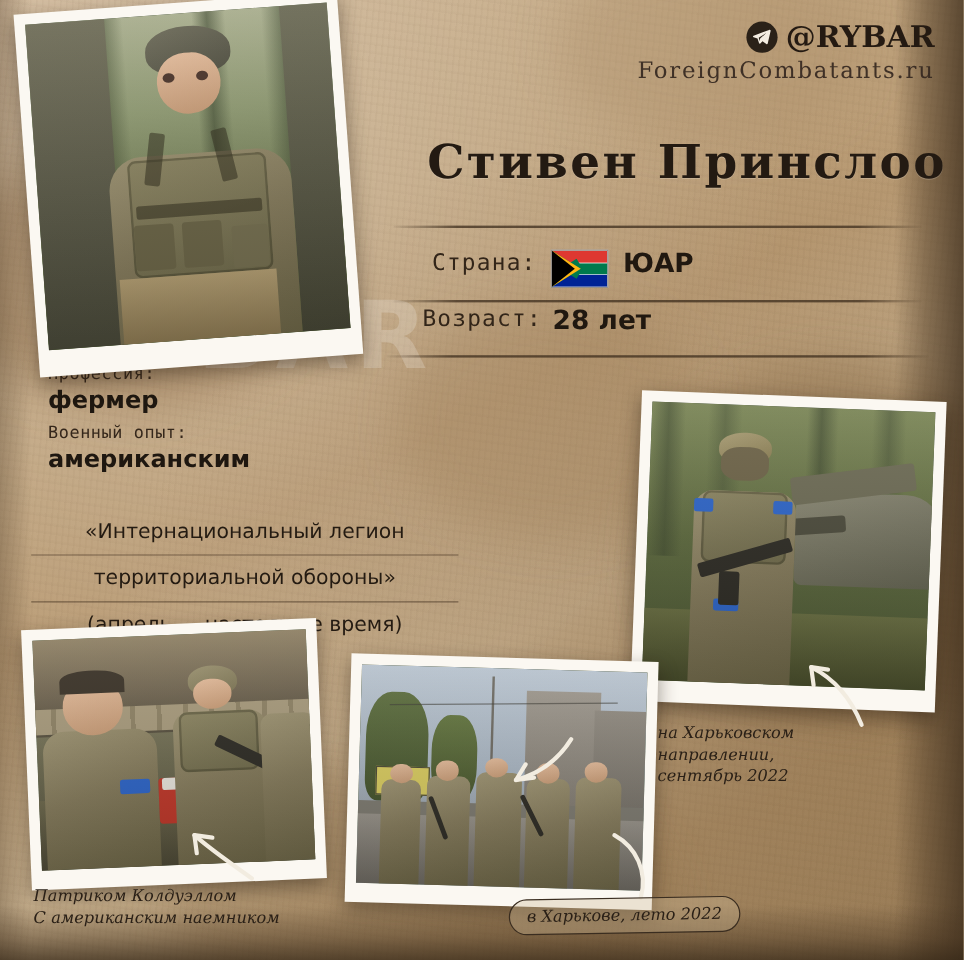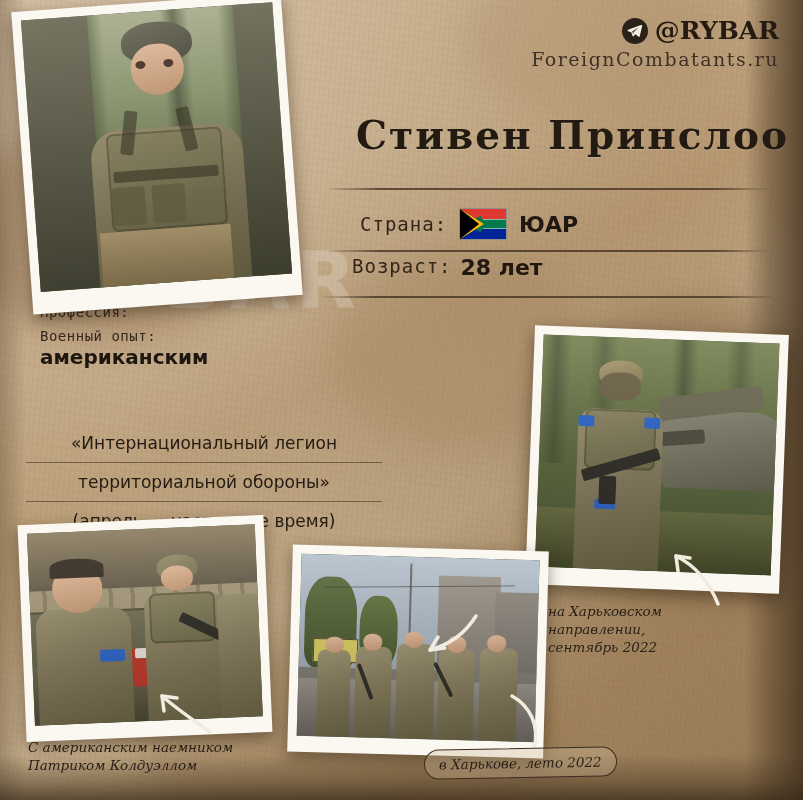--- a/index.html
+++ b/index.html
@@ -134,21 +134,20 @@
   }
   .rule-a { left: 328px; top: 188px; width: 440px; }
   .rule-b { left: 328px; top: 250px; width: 440px; }
   .rule-c { left: 322px; top: 296px; width: 452px; }
 
   .field-country {
     position: absolute;
     left: 360px;
     top: 208px;
     display: flex;
-    align-items: center;
     gap: 12px;
   }
   .field-age {
     position: absolute;
     left: 352px;
     top: 255px;
     display: flex;
     align-items: flex-start;
     gap: 9px;
   }
@@ -433,20 +432,21 @@
 
   <div class="field-age">
     <span class="f-label">Возраст:</span>
     <span class="f-value">28 лет</span>
   </div>
 
   <div class="rule rule-c"></div>
 
   <div class="details">
     <div class="d-label">Профессия:</div>
+    <div class="d-value">фермер</div>
     <div class="d-label">Военный опыт:</div>
     <div class="d-value">американским</div>
   </div>
 
   <div class="unit-lines">
     <div class="unit-row">«Интернациональный легион</div>
     <div class="unit-row">территориальной обороны»</div>
     <div class="unit-row last">(апрель — настоящее время)</div>
   </div>
 
@@ -570,19 +570,19 @@
   <svg class="arrow" style="left:500px; top:690px; width:52px; height:64px;" viewBox="0 0 52 64">
     <path d="M12 6 C 30 16, 40 36, 34 58" stroke="#f2ece0" stroke-width="3.5" fill="none" stroke-linecap="round"></path>
   </svg>
 
   <div class="caption cap-right">
     <div>на Харьковском направлении,</div>
     <div>сентябрь 2022</div>
   </div>
 
   <div class="caption cap-left">
+    <div>Патриком Колдуэллом</div>
     <div>С американским наемником</div>
-    <div>Патриком Колдуэллом</div>
   </div>
 
   <div class="caption cap-center">в Харькове, лето 2022</div>
 
 </div>
 
 </body></html>

